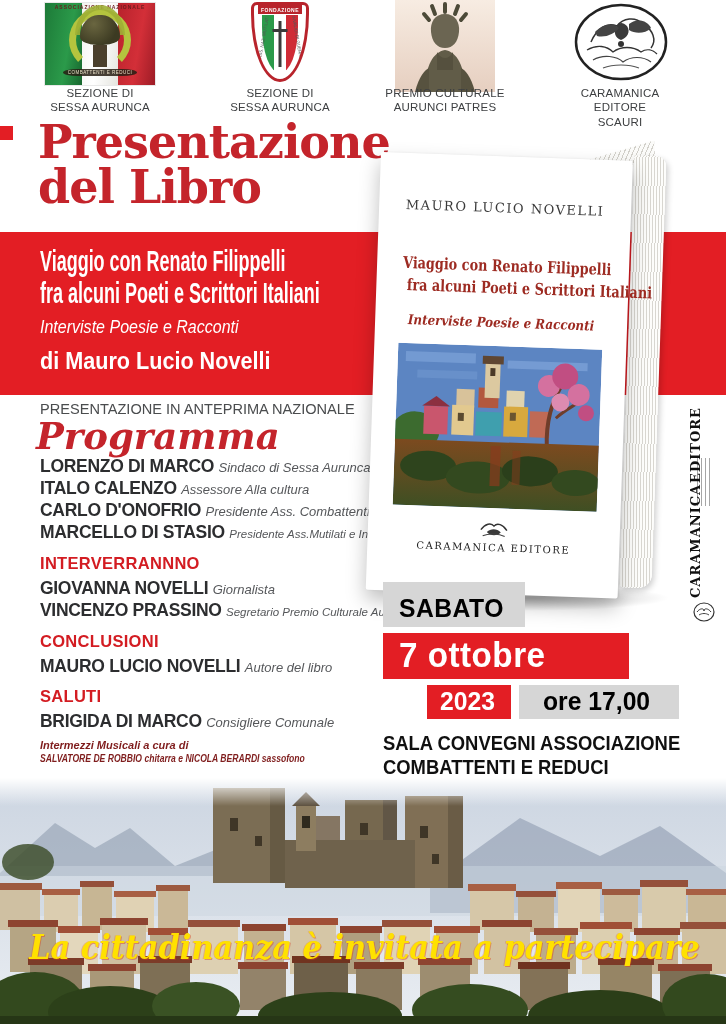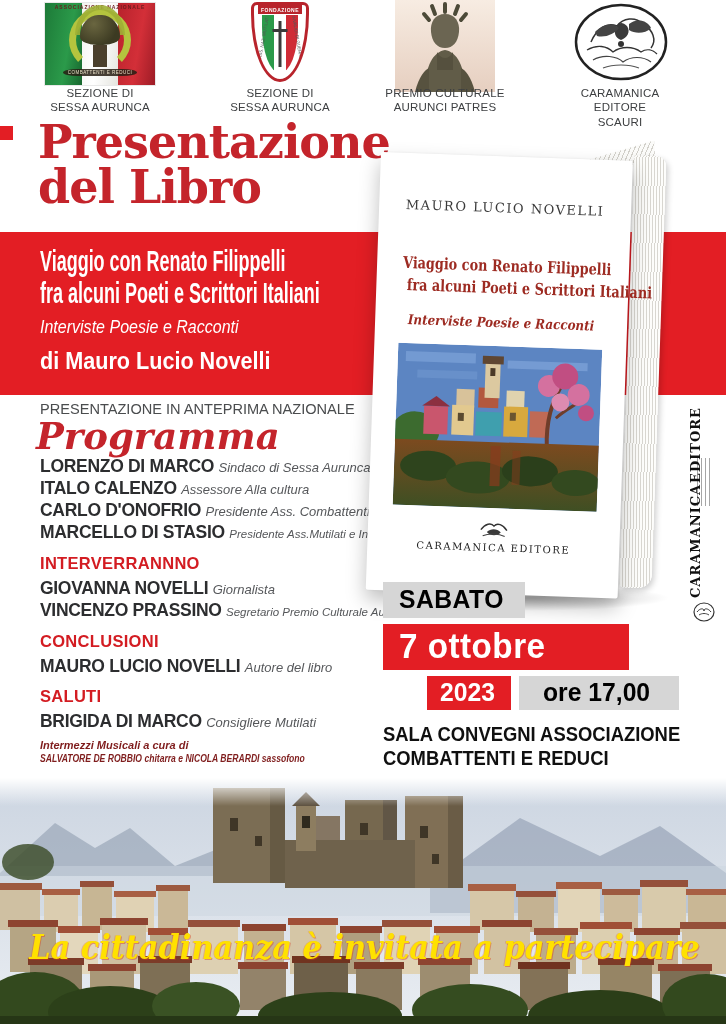--- a/index.html
+++ b/index.html
@@ -105,21 +105,21 @@
     background:repeating-linear-gradient(90deg,#8f8f8f 0 1px,transparent 1px 4px);opacity:.8;}
   .side-pub{left:688px;top:506px;height:92px;display:flex;gap:1px;
     writing-mode:vertical-rl;transform:rotate(180deg);
     font-family:"DejaVu Serif","Liberation Serif",serif;font-weight:bold;font-size:13px;
     letter-spacing:1px;color:#111;}
   .side-logo{left:692px;top:600px;width:24px;height:24px;}
 
   
   .event{left:383px;top:582px;width:340px;}
   .day-box{display:inline-block;background:#d6d6d6;color:#000;font-weight:bold;font-size:26px;
-    padding:2px 16px 3px;letter-spacing:.5px;}
+    padding:11px 16px 3px;letter-spacing:.5px;}
   .date-box{margin-top:6px;width:230px;background:#e31e24;color:#fff;font-weight:bold;font-size:35px;
     padding:2px 0 4px 16px;letter-spacing:.5px;}
   .yt-row{margin-top:6px;display:flex;gap:8px;justify-content:center;}
   .year-box{background:#e31e24;color:#fff;font-weight:bold;font-size:26px;padding:1px 13px 2px;}
   .time-box{background:#d6d6d6;color:#000;font-weight:bold;font-size:26px;padding:1px 24px 2px;}
   .venue{margin-top:13px;font-weight:bold;font-size:20px;color:#101010;line-height:1.18;}
   .venue .cx{transform:scaleX(.92);}
   .address{margin-top:9px;font-weight:bold;font-size:16.5px;color:#1a1a1a;}
   .address .cx{transform:scaleX(.78);}
 
@@ -271,21 +271,21 @@
 
     <div class="sec-label">CONCLUSIONI</div>
     <div class="person">
       <span class="pname">MAURO LUCIO NOVELLI</span>
       <span class="prole">Autore del libro</span>
     </div>
 
     <div class="sec-label">SALUTI</div>
     <div class="person">
       <span class="pname">BRIGIDA DI MARCO</span>
-      <span class="prole">Consigliere Mutilati</span>
+      <span class="prole">Consigliere Comunale</span>
     </div>
   </div>
 
   <div class="abs music">
     <div class="l1">Intermezzi Musicali a cura di</div>
     <div class="l2">SALVATORE DE ROBBIO chitarra e NICOLA BERARDI sassofono</div>
   </div>
 
   <div class="abs book">
     <div class="book-shadow"></div>

